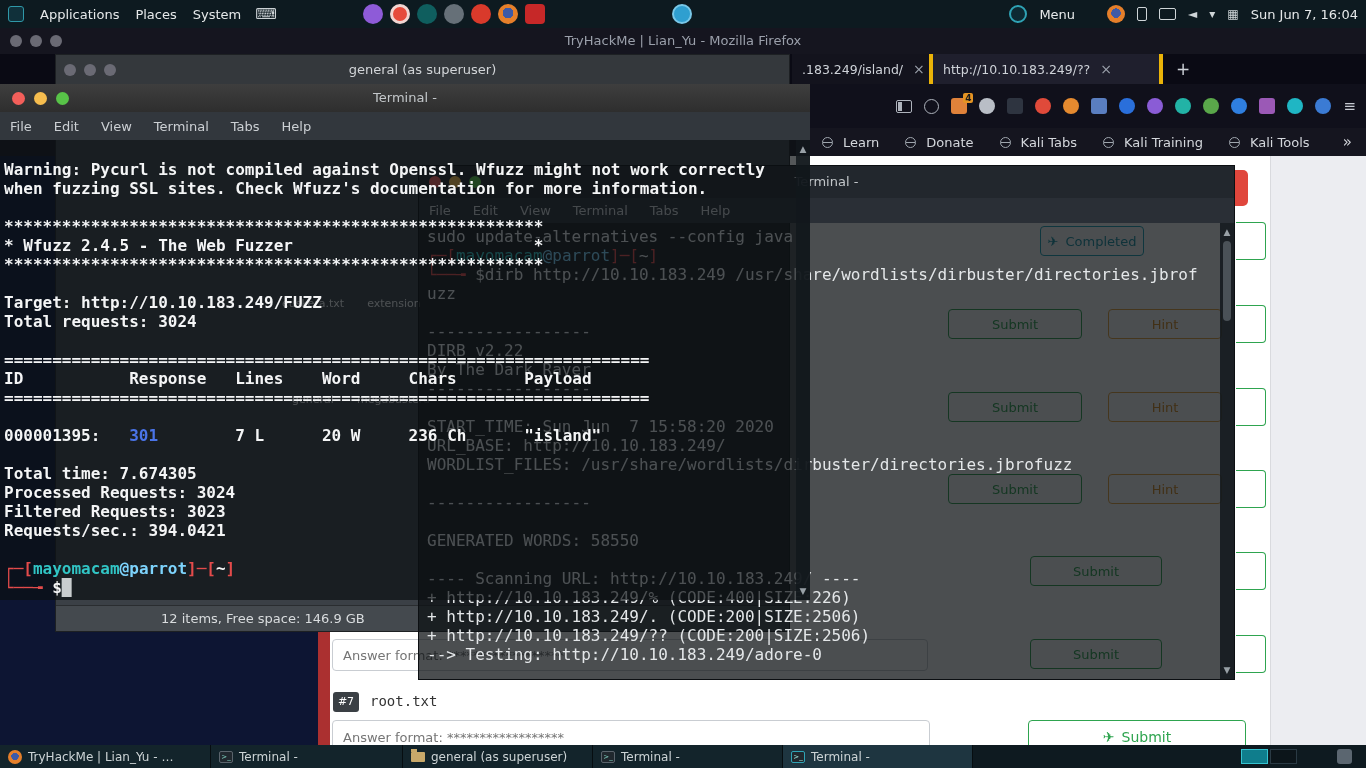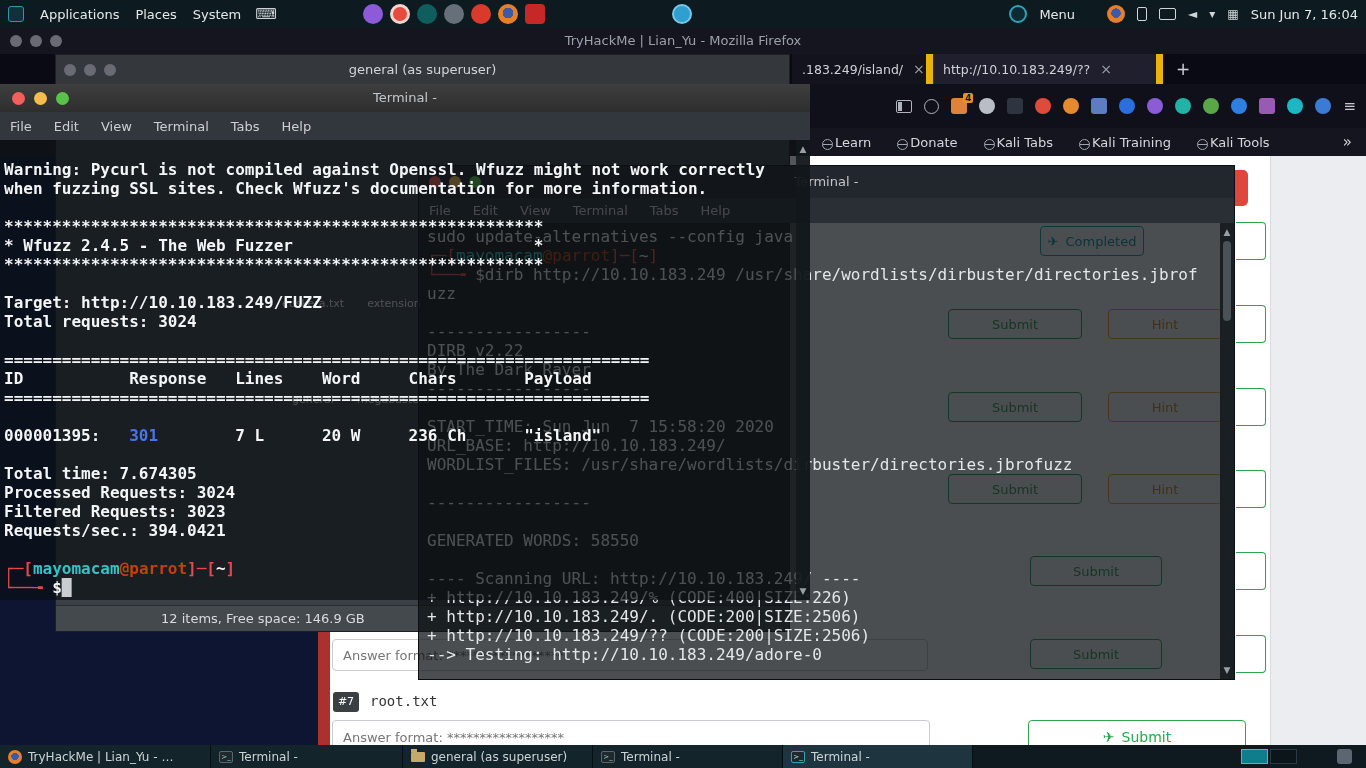--- a/index.html
+++ b/index.html
@@ -19,37 +19,37 @@
   .g-disk{width:20px;height:20px;background:#c3c9cf;border-radius:50%;border:3px solid #6d767e}
 
   
   .ff{position:absolute;left:0;top:28px;width:1366px;height:717px;z-index:2}
   .ff-title{position:absolute;left:0;top:0;width:100%;height:26px;background:#15151f}
   .circ{position:absolute;border-radius:50%}
   .c-gray{background:#6a6a74}
   .ff-title-text{position:absolute;width:100%;text-align:center;line-height:26px;font-size:13px;color:#9ba0ab}
   .ff-tabs{position:absolute;left:0;top:26px;width:100%;height:30px;background:#0a0a14}
   .tab{position:absolute;top:0;height:30px;display:flex;align-items:center;gap:10px;padding:0 10px;
-       background:#13131d;border-right:7px solid #eab308;color:#ced2d8;font-size:12.5px;white-space:nowrap;overflow:hidden}
+       background:#13131d;border-right:4px solid #eab308;color:#ced2d8;font-size:12.5px;white-space:nowrap;overflow:hidden}
   .tab.active{background:#1f1f2d}
   .tclose{color:#9aa0aa;font-size:14px}
   .newtab{position:absolute;top:0;height:30px;line-height:30px;color:#ced2d8;font-size:17px;padding:0 10px}
   .ff-nav{position:absolute;left:0;top:56px;width:100%;height:44px;background:#10101b}
   .nav-icons{position:absolute;right:10px;top:0;height:44px;display:flex;align-items:center;gap:12px}
   .nic{width:16px;height:16px;border-radius:50%;position:relative}
   .nic.box{border-radius:3px}
   .nic-glyph{width:auto;height:auto;color:#c6cad2;font-size:15px;line-height:16px}
   .sidebar-glyph{width:16px;height:13px;border:1.5px solid #aeb3bc;border-radius:2px;position:relative}
   .sidebar-glyph:before{content:"";position:absolute;left:1px;top:1px;bottom:1px;width:4px;background:#aeb3bc}
   .account-glyph{width:15px;height:15px;border:1.5px solid #aeb3bc;border-radius:50%}
   .badge{position:absolute;top:-5px;right:-6px;background:#e59423;color:#1b1b1b;font-size:9px;line-height:10px;
          padding:0 2px;border-radius:2px;font-weight:bold}
   .ff-bookmarks{position:absolute;left:0;top:100px;width:100%;height:28px;background:#15151f;display:flex;
                 align-items:center;gap:26px;padding-left:822px;color:#d4d7dc;font-size:13px;white-space:nowrap}
-  .bm{display:flex;align-items:flex-end;gap:2px}
+  .bm{display:flex;align-items:center;gap:10px}
   .globe{width:11px;height:11px;border:1.2px solid #9fa6ae;border-radius:50%;display:inline-block;position:relative}
   .globe:before{content:"";position:absolute;left:0;right:0;top:4px;height:1px;background:#9fa6ae}
   .bm-more{position:absolute;right:14px;font-size:15px;color:#d4d7dc}
 
   .ff-page{position:absolute;left:0;top:128px;width:1366px;height:589px;overflow:hidden}
   .page-navy{position:absolute;left:0;top:0;width:318px;height:589px;background:#0d1533}
   .page-red{position:absolute;left:318px;top:0;width:12px;height:589px;background:#ab3030}
   .page-card{position:absolute;left:330px;top:0;width:940px;height:589px;background:#ffffff}
   .page-gutter{position:absolute;left:1270px;top:0;width:96px;height:589px;background:#ecedf1;border-left:1px solid #d9dade}
   .red-frag{position:absolute;left:1180px;top:14px;width:68px;height:36px;background:#e0463c;border-radius:5px}
@@ -97,21 +97,21 @@
   .tback .t-body{top:57px;background:rgba(12,16,19,.74)}
   .tback .t-content{left:8px;top:4px;right:16px;bottom:0;font-size:16px;line-height:19px;color:#e4e7e9}
 
   .tfront{left:0;top:84px;width:810px;height:516px;z-index:5}
   .tfront .t-title{height:28px;background:linear-gradient(#3e3e3e,#2e2e2e)}
   .tfront .t-title-text{line-height:28px}
   .tfront .t-menu{top:28px;height:28px;background:#32373d}
   .tfront .t-body{top:56px;background:rgba(12,16,19,.70)}
   .tfront .t-content{left:4px;top:20px;right:16px;bottom:0;font-size:16px;line-height:19px;color:#f4f5f6;font-weight:bold}
   .l-red{background:#f35f5a}.l-yel{background:#f6bd4e}.l-grn{background:#58c348}
-  .seg-blue{color:#4a74e8}.seg-red{color:#e34b4b}.seg-cyan{color:#31c5c5}.seg-green{color:#c2410c}
+  .seg-blue{color:#4a74e8}.seg-red{color:#e34b4b}.seg-cyan{color:#31c5c5}.seg-green{color:#7dd3fc}
   .seg-cursor{background:#c9cdcf;color:#c9cdcf}
 
   
   .panel{position:absolute;left:0;top:0;width:1366px;height:28px;background:#0d1a20;z-index:60;display:flex;
          align-items:center;color:#e6e9ea;font-size:13px}
   .p-distro{width:16px;height:16px;background:#10303a;border:1px solid #2f98a8;border-radius:3px;margin-left:8px}
   .p-menuitem{margin-left:16px}
   .p-kbd{margin-left:14px;color:#ccd2d5;font-size:15px}
   .launchers{display:flex;gap:7px;margin-left:86px}
   .ldot{width:20px;height:20px;border-radius:50%}

